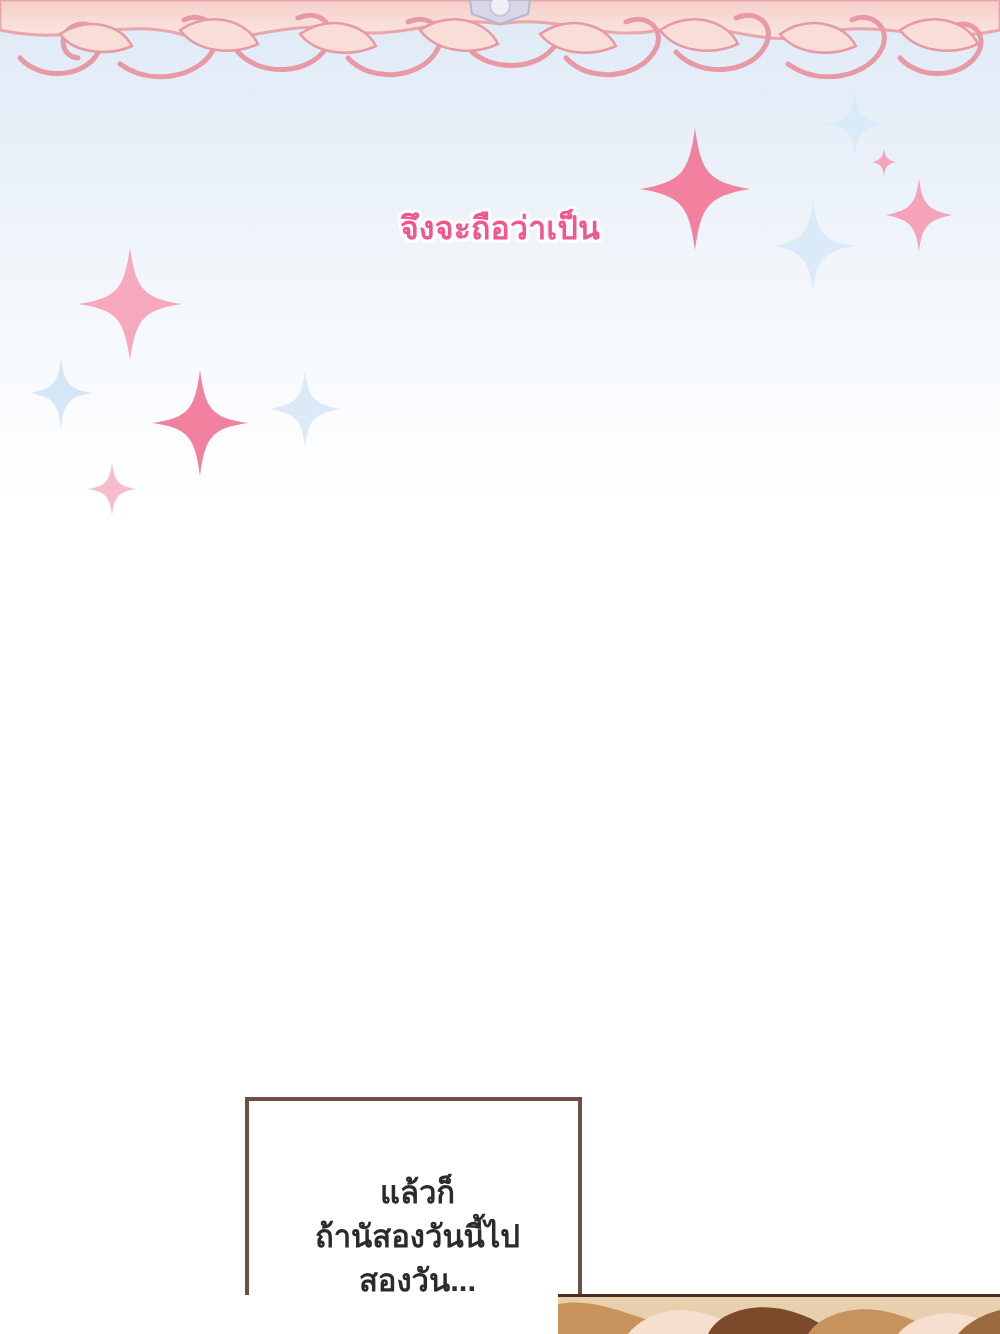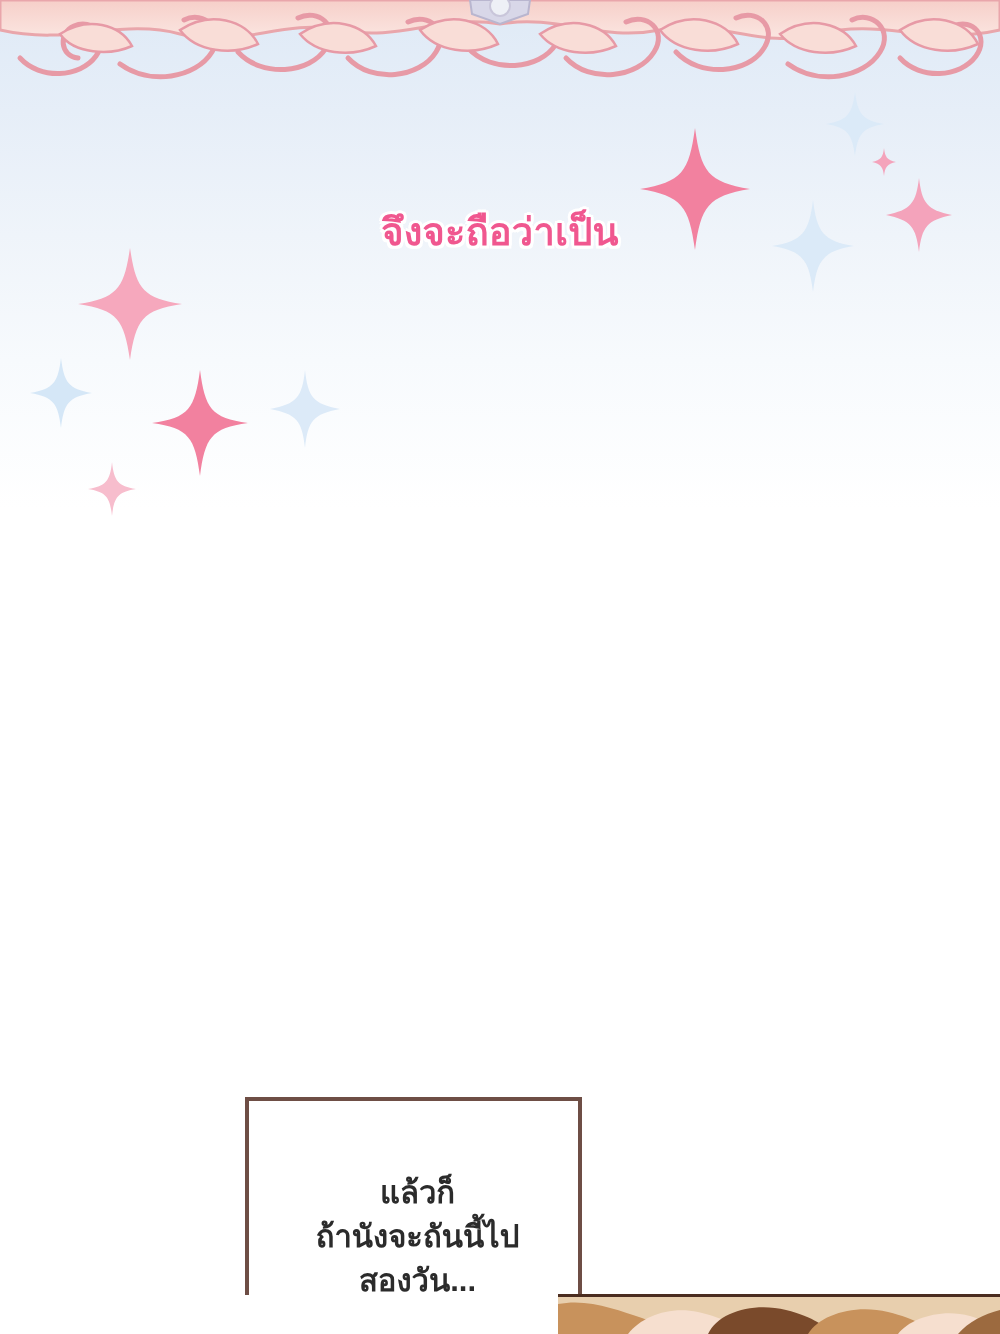--- a/index.html
+++ b/index.html
@@ -52,21 +52,21 @@
   .sparkle svg { display: block; }
 
   
   .main-text {
     position: absolute;
     left: 0;
     top: 205px;
     width: 1000px;
     text-align: center;
     font-family: "Liberation Sans", sans-serif;
-    font-size: 38px;
+    font-size: 32px;
     line-height: 1.45;
     font-weight: 700;
     color: #f0578f;
     text-shadow:
       -2.5px -2.5px 0 #ffffff,
       2.5px -2.5px 0 #ffffff,
       -2.5px 2.5px 0 #ffffff,
       2.5px 2.5px 0 #ffffff,
       0 -3px 0 #ffffff,
       0 3px 0 #ffffff,
@@ -220,21 +220,21 @@
       </svg>
   </div>
 
   <div class="main-text">
     <span class="line">จึงจะถือว่าเป็น</span>
   </div>
 
   <div class="panel">
     <div class="panel-text">
       <span class="line">แล้วก็</span>
-      <span class="line">ถ้านังจะถันนี้ไป</span>
+      <span class="line">ถ้านัสองวันนี้ไป</span>
       <span class="line">สองวัน...</span>
     </div>
   </div>
 
   <div class="art-frag">
     <svg class="band" width="442" height="40" viewBox="0 0 442 40" xmlns="http://www.w3.org/2000/svg">
       <rect x="0" y="0" width="442" height="40" fill="#e8cfae"></rect>
       <rect x="0" y="0" width="442" height="3" fill="#4b2d20"></rect>
       <path d="M0,40 L0,10 C30,4 60,16 84,24 C100,30 112,38 118,40 Z" fill="#c8925c"></path>
       <path d="M70,40 C84,22 112,12 140,18 C168,24 180,34 186,40 Z" fill="#f6dfcf"></path>

